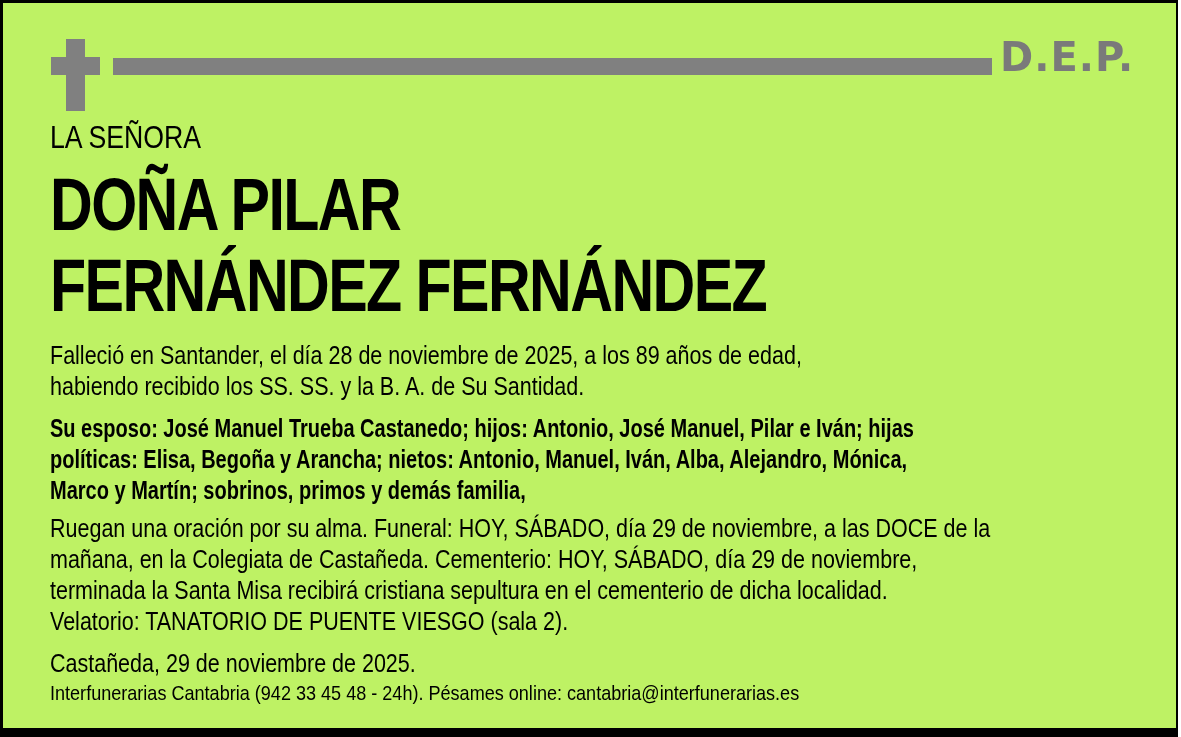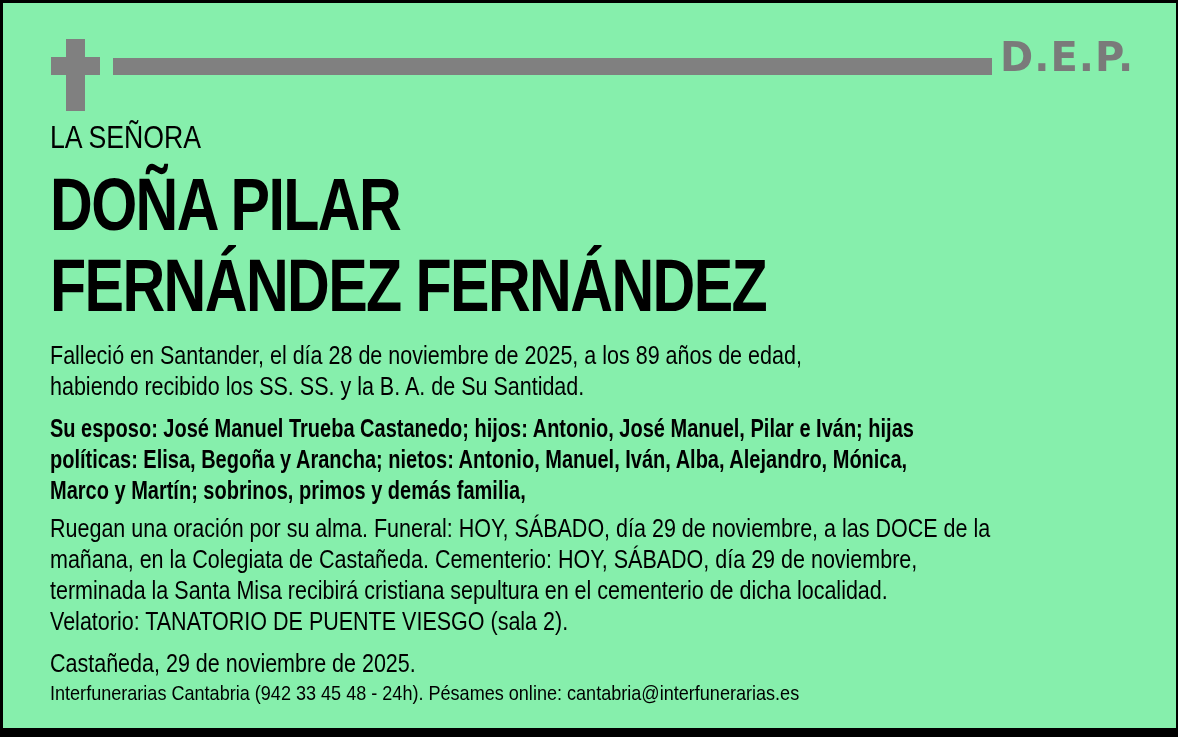--- a/index.html
+++ b/index.html
@@ -4,21 +4,21 @@
 <style>
   html, body { margin: 0; padding: 0; background: #ffffff; }
   body { width: 1181px; height: 737px; position: relative; overflow: hidden; }
   .frame {
     position: absolute; left: 0; top: 0;
     width: 1178px; height: 728px;
     box-sizing: border-box;
     border-top: 3px solid #000;
     border-left: 3px solid #000;
     border-right: 2px solid #000;
-    background: #86efac;
+    background: #bef264;
   }
   .bottom-band {
     position: absolute; left: 0; top: 728px;
     width: 1178px; height: 9px; background: #000;
   }
   .cross-v { position: absolute; left: 63px; top: 36px; width: 19px; height: 72px; background: #808080; }
   .cross-h { position: absolute; left: 48px; top: 54px; width: 49px; height: 18px; background: #808080; }
   .rule { position: absolute; left: 110px; top: 55px; width: 879px; height: 17px; background: #808080; }
   .dep {
     position: absolute; left: 997px; top: 32px;

